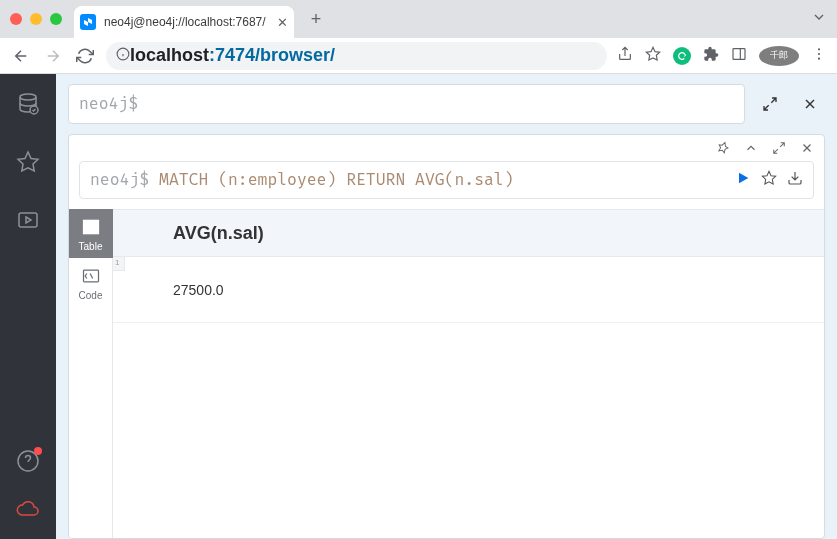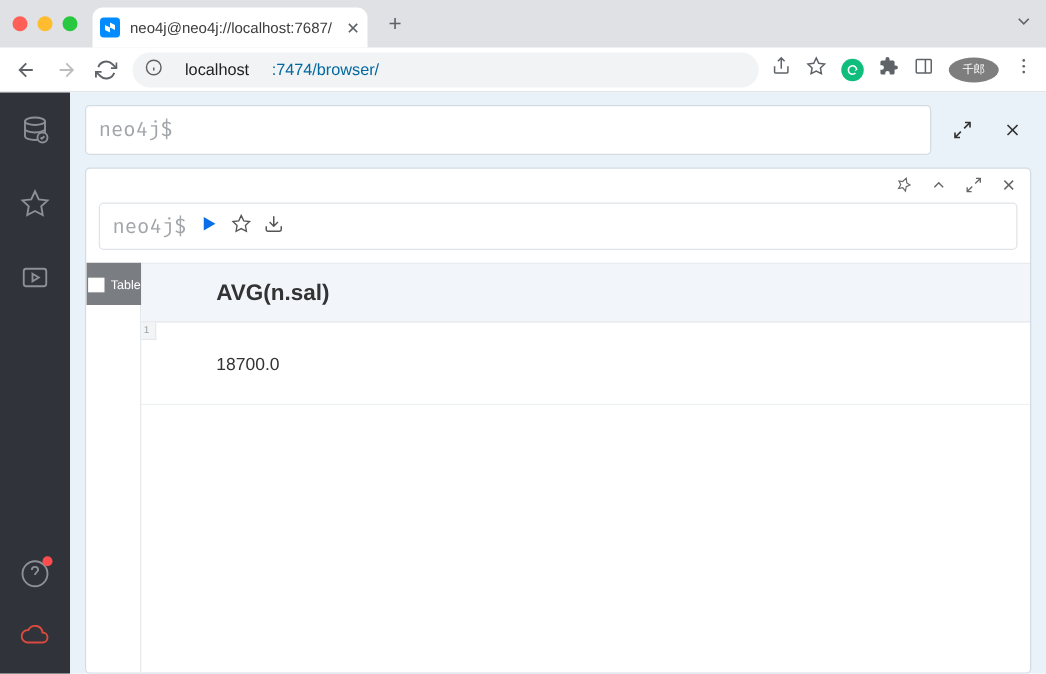--- a/index.html
+++ b/index.html
@@ -59,23 +59,24 @@
     .nav-arrow.disabled { color:#bdbdbd; }
     .nav-arrow svg{width:18px;height:18px;}
     .addr-bar {
       flex: 1;
       display: flex;
       align-items: center;
       height: 28px;
       background: #f1f3f4;
       border-radius: 14px;
       padding: 0 10px;
-      font-size: 13px;
+      font-size: 18px;
       color: #202124;
-      gap:18px;
+      gap:0;
+      font-weight:bold;
     }
     .addr-bar .info-icon { color:#5f6368; }
     .addr-bar .info-icon svg{width:14px;height:14px;}
     .addr-host { color:#202124; }
     .addr-path { color:#0369a1; }
     .toolbar-right { display:flex; align-items:center; gap:12px; color:#5f6368;}
     .toolbar-right svg{width:16px;height:16px;}
     .ext-badge { width:18px;height:18px;border-radius:50%;background:#0fbe7c;display:flex;align-items:center;justify-content:center;}
     .ext-badge svg{width:10px;height:10px;fill:#fff;}
     .avatar { width:40px;height:20px;border-radius:50%;background:#7e7e7e;color:#fff;font-size:9px;display:flex;align-items:center;justify-content:center;}
@@ -127,21 +128,21 @@
     .frame-query-actions svg{width:16px;height:16px;}
     .play-blue{ color:#0a6ee8;}
     .play-blue svg{fill:#0a6ee8;}
     .plain-icon{color:#555;}
 
     .frame-body{ display:flex; flex:1; margin-top:10px; overflow:hidden;}
     .viewmode-rail{
       width:44px; background:#fff; display:flex; flex-direction:column; align-items:center;
       border-right:1px solid #e6e9ec;
     }
-    .vm-item{ width:44px; padding:8px 0 6px 0; display:flex; flex-direction:row; align-items:center; gap:4px; color:#6a6f75; font-size:10px;}
+    .vm-item{ width:44px; padding:8px 0 6px 0; display:flex; flex-direction:column; align-items:center; gap:4px; color:#6a6f75; font-size:10px;}
     .vm-item.active{ background:#7a7e83; color:#fff;}
     .vm-item svg{width:20px;height:20px;}
     .vm-item.active svg{stroke:#fff;fill:#fff;}
     .vm-item:not(.active) svg{stroke:#6a6f75;fill:none;}
 
     .table-area{ flex:1; display:flex; flex-direction:column;}
     .thead{
       background:#f2f6fa; height:48px; display:flex; align-items:center;
       border-top:1px solid #e6e9ec; border-bottom:1px solid #e6e9ec;
       padding-left:60px; font-weight:600; font-size:18px; color:#333;
@@ -313,20 +314,21 @@
         <span class="fbtn"><svg viewBox="0 0 24 24" fill="none" stroke="currentColor" stroke-width="1.8">
               <path d="M15 3h6v6M9 21H3v-6M21 3l-7 7M3 21l7-7"></path>
             </svg></span>
         <span class="fbtn"><svg viewBox="0 0 24 24" fill="none" stroke="currentColor" stroke-width="2">
               <line x1="18" y1="6" x2="6" y2="18"></line>
               <line x1="6" y1="6" x2="18" y2="18"></line>
             </svg></span>
       </div>
       <div class="frame-query-row">
         <span class="q-prompt">neo4j$</span>
+        <span class="q-text">MATCH (n:employee) RETURN AVG(n.sal)</span>
         <div class="frame-query-actions">
           <span class="play-blue"><svg viewBox="0 0 24 24">
                 <polygon points="6 4 20 12 6 20 6 4"></polygon>
               </svg></span>
           <span class="plain-icon"><svg viewBox="0 0 24 24" fill="none" stroke="currentColor" stroke-width="1.6">
                 <polygon points="12 2 15 8.5 22 9.3 17 14 18.2 21 12 17.8 5.8 21 7 14 2 9.3 9 8.5 12 2"></polygon>
               </svg></span>
           <span class="plain-icon"><svg viewBox="0 0 24 24" fill="none" stroke="currentColor" stroke-width="1.8">
                 <path d="M21 15v4a2 2 0 01-2 2H5a2 2 0 01-2-2v-4M7 10l5 5 5-5M12 15V3"></path>
               </svg></span>
@@ -337,27 +339,34 @@
           <div class="vm-item active">
             <svg viewBox="0 0 24 24" stroke-width="1.5">
                 <rect x="3" y="4" width="18" height="16"></rect>
                 <line x1="3" y1="10" x2="21" y2="10"></line>
                 <line x1="3" y1="15" x2="21" y2="15"></line>
                 <line x1="9" y1="4" x2="9" y2="20"></line>
                 <line x1="15" y1="4" x2="15" y2="20"></line>
               </svg>
             <span>Table</span>
           </div>
+          <div class="vm-item">
+            <svg viewBox="0 0 24 24" stroke-width="1.5">
+                <rect x="3" y="5" width="18" height="14" rx="1"></rect>
+                <path d="M7 9l-2 3 2 3M11 9l3 6"></path>
+              </svg>
+            <span>Code</span>
+          </div>
         </div>
         <div class="table-area">
           <div class="thead">
             <span>AVG(n.sal)</span>
           </div>
           <div class="trow">
             <span class="rownum">1</span>
-            <span>18700.0</span>
+            <span>27500.0</span>
           </div>
           <div style="flex:1"></div>
         </div>
       </div>
     </div>
   </div>
 </div>
 
 </body></html>

